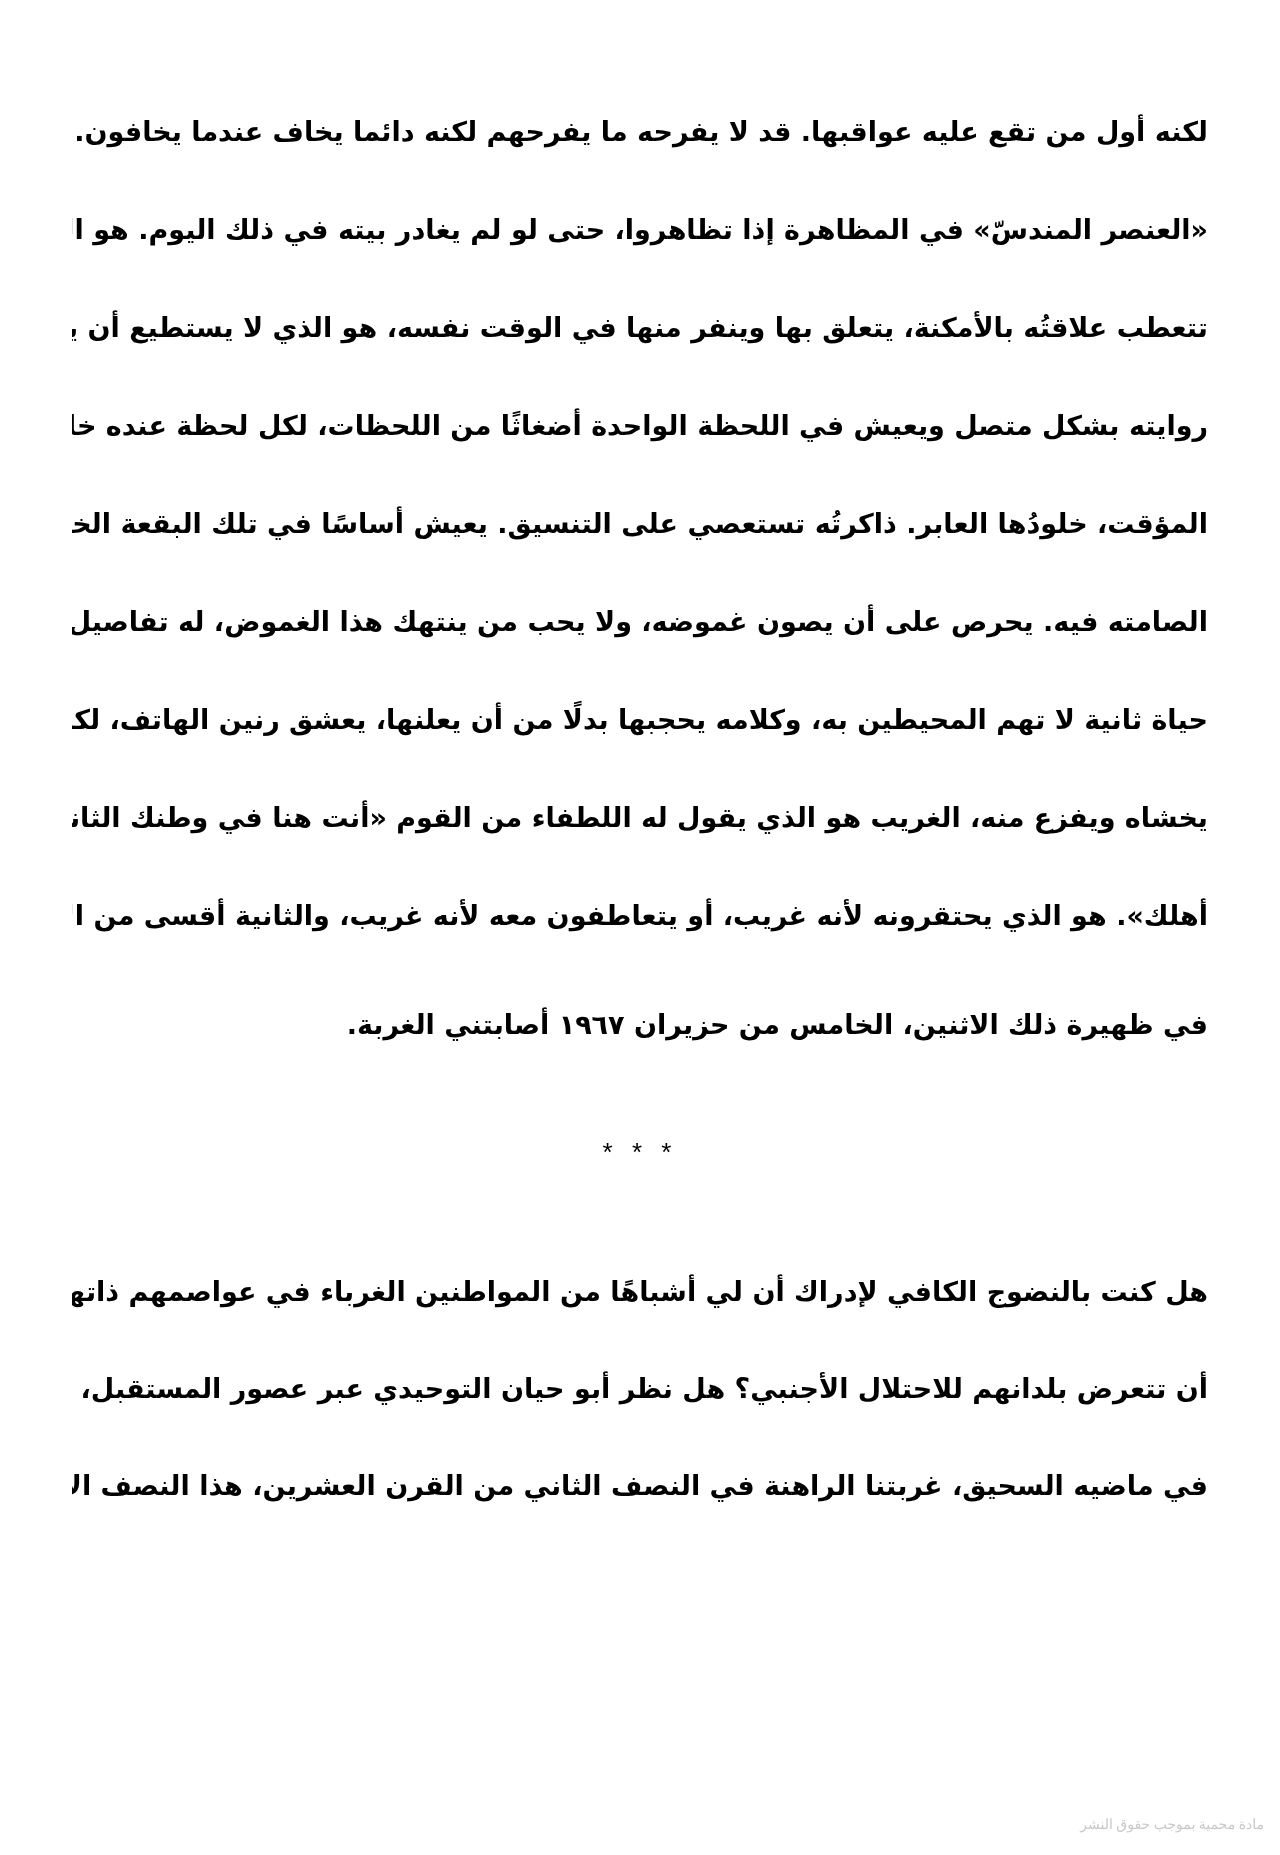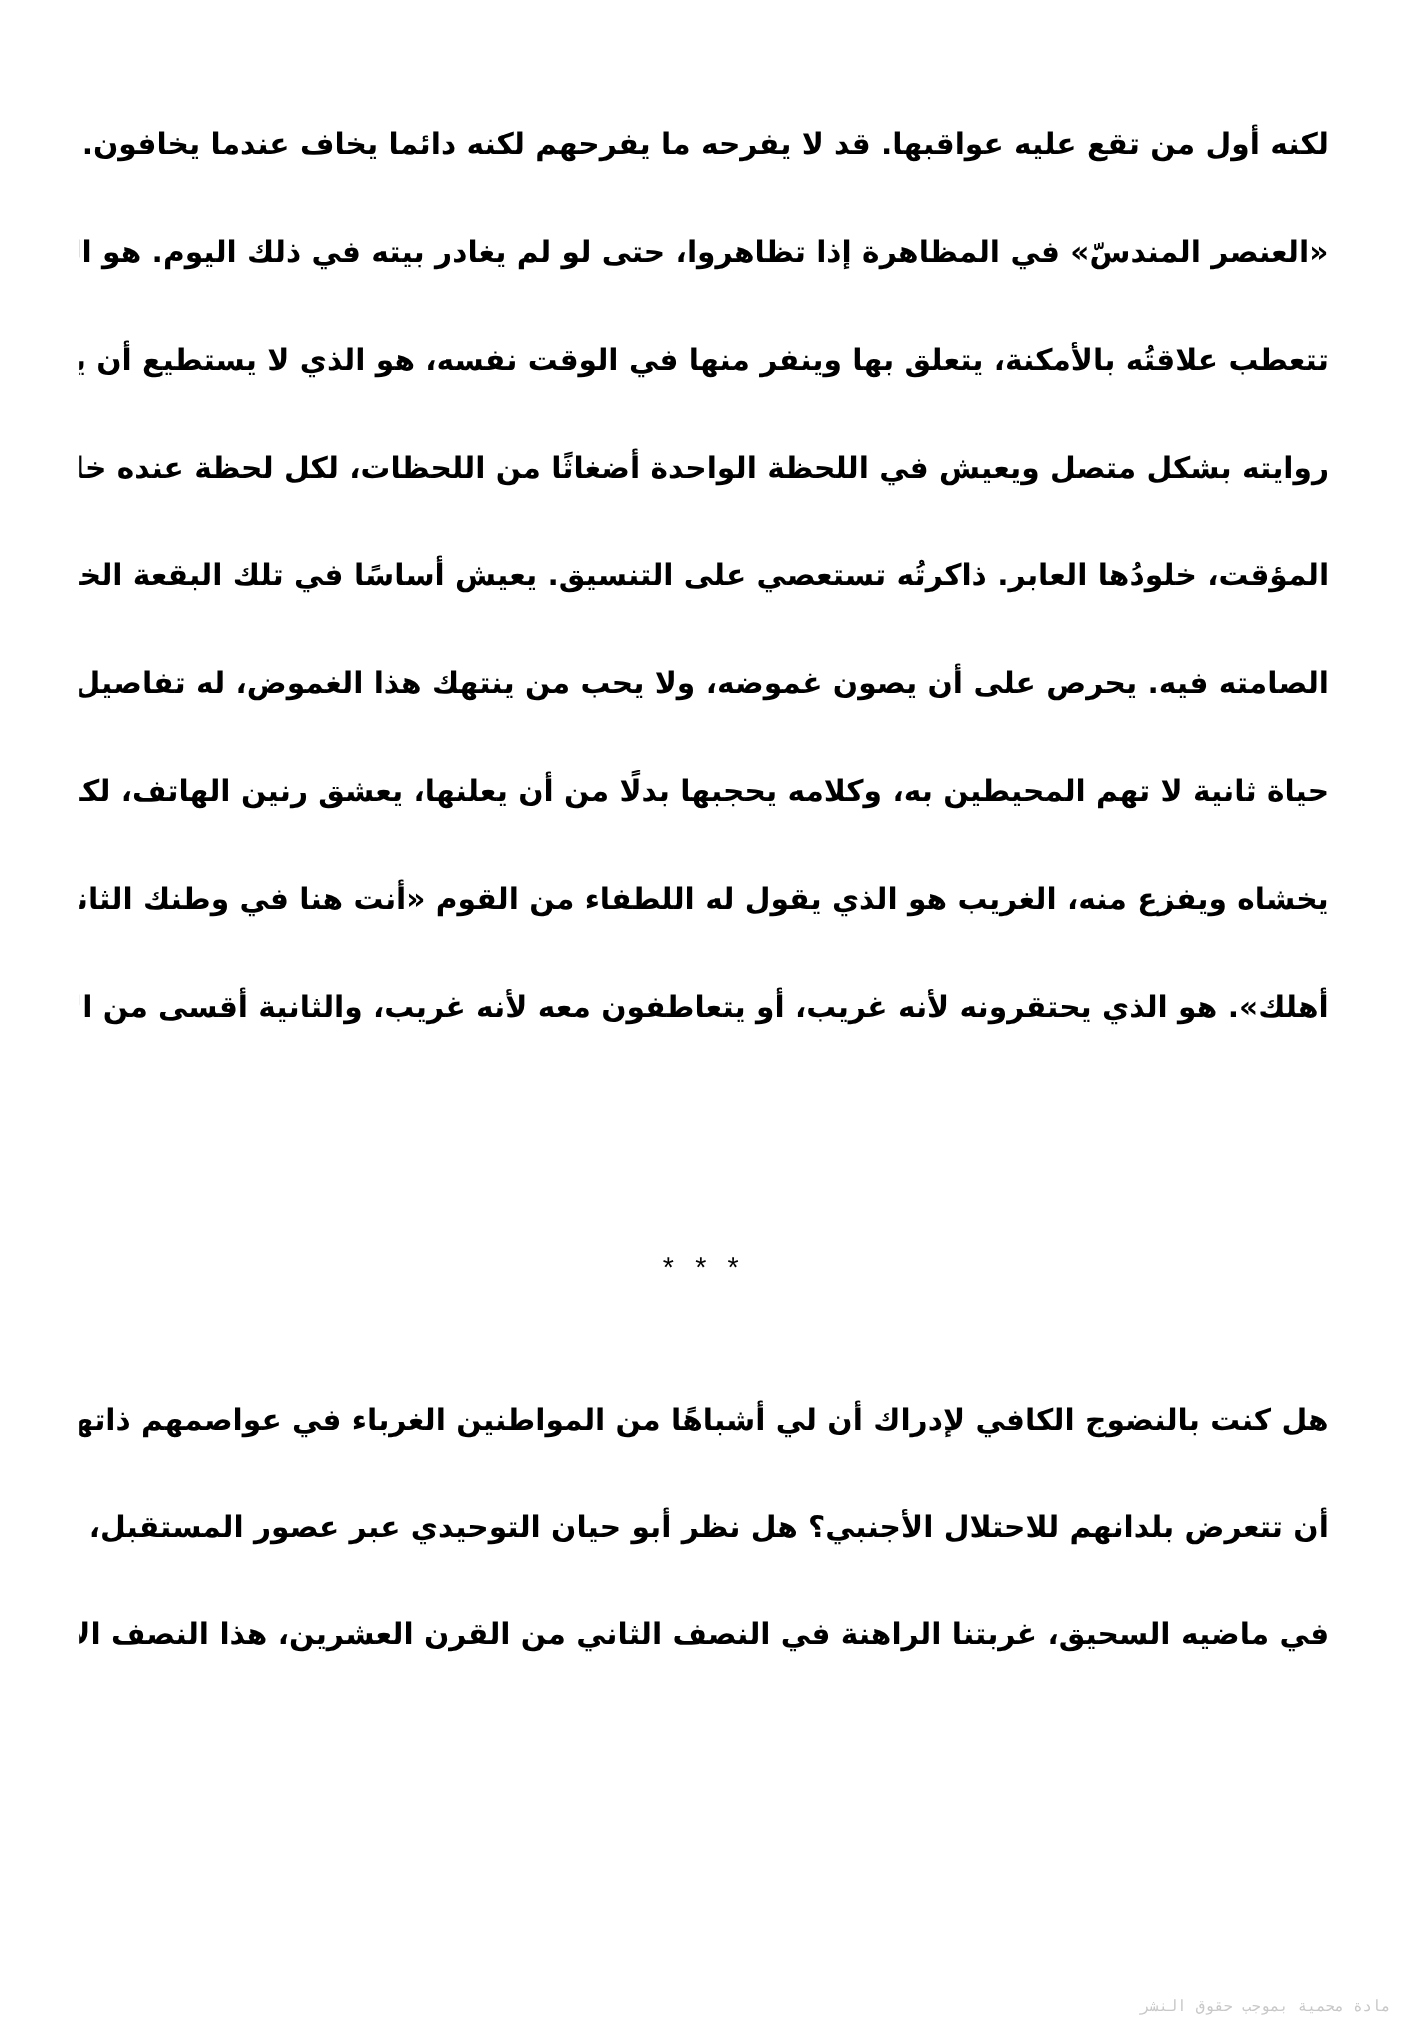--- a/index.html
+++ b/index.html
@@ -19,38 +19,39 @@
   }
   .line.last { text-align-last: right; }
   .sep {
     position: absolute; left: 0; width: 1280px; text-align: center;
     font-size: 26px; line-height: 30px; letter-spacing: 6px; direction: ltr;
     font-family: "Liberation Sans", sans-serif;
   }
   .watermark {
     position: absolute; right: 16px; top: 1816px;
     font-size: 14px; color: #c8c8c8; white-space: nowrap;
-    font-family: Liberation Mono, monospace;
+    font-family: Liberation Serif, serif;
   }
 </style>
 </head>
 <body>
 
 <div class="page">
 
   <div class="line" style="top:112px">لكنه أول من تقع عليه عواقبها. قد لا يفرحه ما يفرحهم لكنه دائما يخاف عندما يخافون. هو دائما</div>
   <div class="line" style="top:210px">«العنصر المندسّ» في المظاهرة إذا تظاهروا، حتى لو لم يغادر بيته في ذلك اليوم. هو الذي</div>
   <div class="line" style="top:308px">تتعطب علاقتُه بالأمكنة، يتعلق بها وينفر منها في الوقت نفسه، هو الذي لا يستطيع أن يروي</div>
   <div class="line" style="top:406px">روايته بشكل متصل ويعيش في اللحظة الواحدة أضغاثًا من اللحظات، لكل لحظة عنده خلودُها</div>
   <div class="line" style="top:504px">المؤقت، خلودُها العابر. ذاكرتُه تستعصي على التنسيق. يعيش أساسًا في تلك البقعة الخفية</div>
   <div class="line" style="top:602px">الصامته فيه. يحرص على أن يصون غموضه، ولا يحب من ينتهك هذا الغموض، له تفاصيل</div>
   <div class="line" style="top:700px">حياة ثانية لا تهم المحيطين به، وكلامه يحجبها بدلًا من أن يعلنها، يعشق رنين الهاتف، لكنه</div>
   <div class="line" style="top:798px">يخشاه ويفزع منه، الغريب هو الذي يقول له اللطفاء من القوم «أنت هنا في وطنك الثاني وبين</div>
   <div class="line last" style="top:896px">أهلك». هو الذي يحتقرونه لأنه غريب، أو يتعاطفون معه لأنه غريب، والثانية أقسى من الأولى.</div>
 
+  <div class="line last" style="top:1005px">في ظهيرة ذلك الاثنين، الخامس من حزيران ١٩٦٧ أصابتني الغربة.</div>
 
   <div class="sep" style="top:1137px">* * *</div>
 
   <div class="line" style="top:1272px">هل كنت بالنضوج الكافي لإدراك أن لي أشباهًا من المواطنين الغرباء في عواصمهم ذاتها؟ ودون</div>
   <div class="line" style="top:1369px">أن تتعرض بلدانهم للاحتلال الأجنبي؟ هل نظر أبو حيان التوحيدي عبر عصور المستقبل، فكتب</div>
   <div class="line" style="top:1466px">في ماضيه السحيق، غربتنا الراهنة في النصف الثاني من القرن العشرين، هذا النصف الأطول</div>
 
 
   <div class="watermark">مادة محمية بموجب حقوق النشر</div>
 </div>

